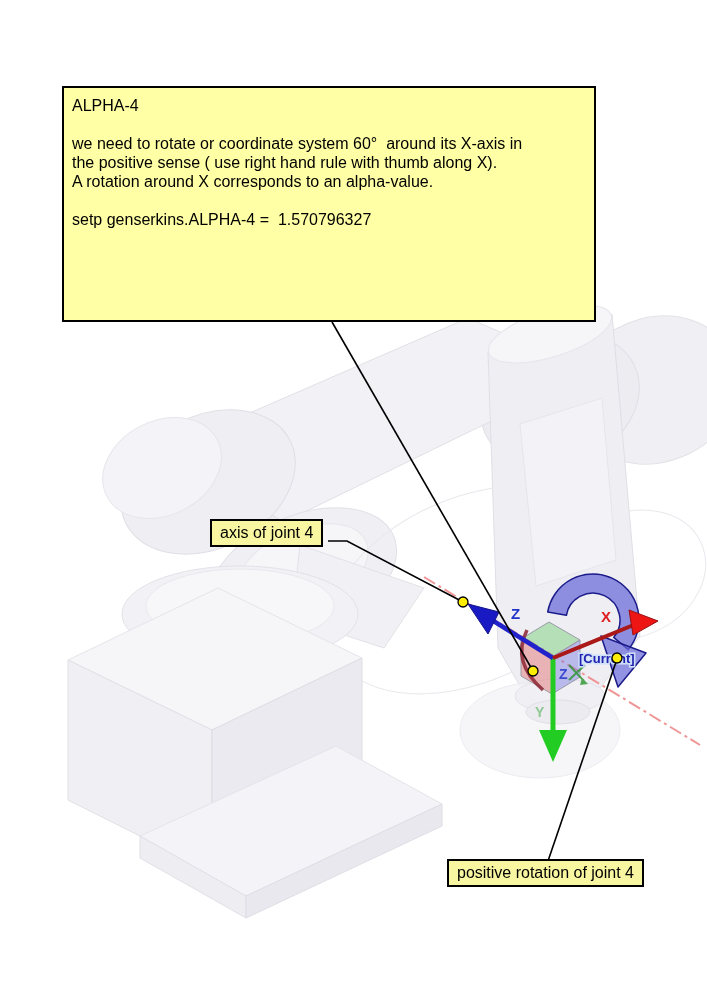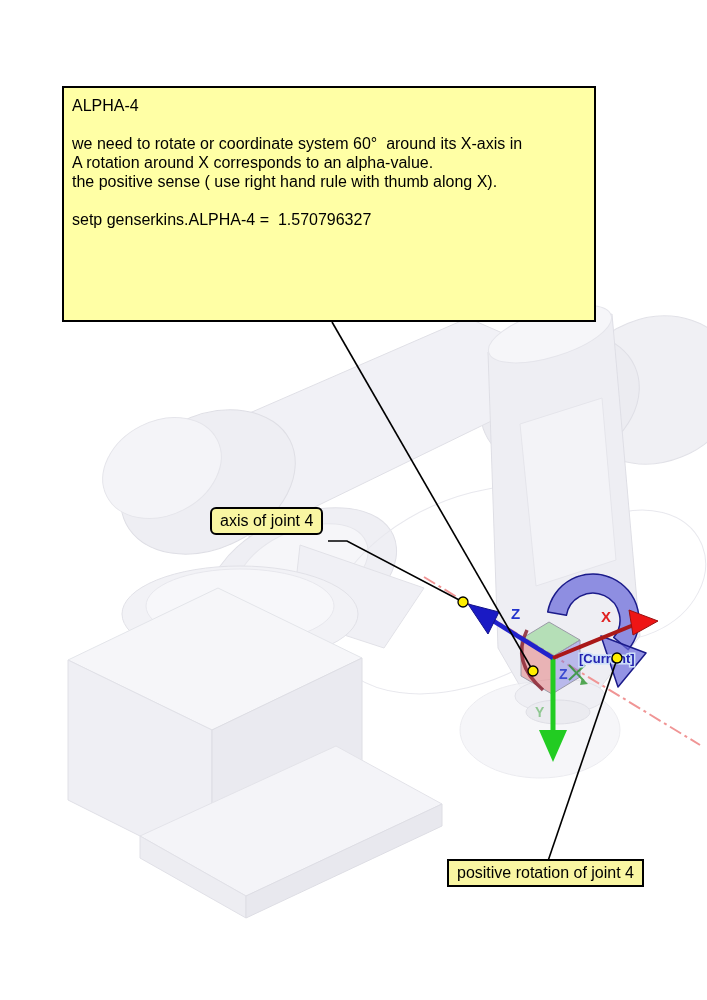--- a/index.html
+++ b/index.html
@@ -12,21 +12,21 @@
     position:absolute;left:62px;top:86px;width:534px;height:236px;
     background:#ffffa5;border:2px solid #000;box-sizing:border-box;
     padding:8px 0 0 8px;font-size:16px;line-height:19px;
   }
   .note-line{white-space:pre;height:19px;}
   .note-gap{height:19px;}
   .callout-label{
     position:absolute;background:#f9f6a2;border:2px solid #000;
     font-size:16px;line-height:18px;padding:3px 8px;white-space:nowrap;box-sizing:border-box;
   }
-  .callout-axis{left:210px;top:507px;border-radius:6px;}
+  .callout-axis{left:210px;top:519px;}
   .callout-rotation{left:447px;top:859px;}
 </style>
 </head>
 <body>
 
 <div class="page">
 
   <svg class="stage" width="707" height="1000" viewBox="0 0 707 1000" xmlns="http://www.w3.org/2000/svg">
 
     <g opacity="0.55" stroke-linejoin="round" stroke-width="1">
@@ -107,22 +107,22 @@
 
     <circle cx="463" cy="602" r="5" fill="#ffee00" stroke="#000" stroke-width="1.3"></circle>
     <circle cx="533" cy="671" r="5" fill="#ffee00" stroke="#000" stroke-width="1.3"></circle>
     <circle cx="617" cy="658" r="5" fill="#ffee00" stroke="#000" stroke-width="1.3"></circle>
   </svg>
 
   <div class="note-box">
     <div class="note-line">ALPHA-4</div>
     <div class="note-gap"></div>
     <div class="note-line">we need to rotate or coordinate system 60°  around its X-axis in</div>
+    <div class="note-line">the positive sense ( use right hand rule with thumb along X).</div>
     <div class="note-line">A rotation around X corresponds to an alpha-value.</div>
-    <div class="note-line">the positive sense ( use right hand rule with thumb along X).</div>
     <div class="note-gap"></div>
     <div class="note-line">setp genserkins.ALPHA-4 =  1.570796327</div>
   </div>
 
   <div class="callout-label callout-axis">axis of joint 4</div>
   <div class="callout-label callout-rotation">positive rotation of joint 4</div>
 
 </div>
 
 </body></html>

